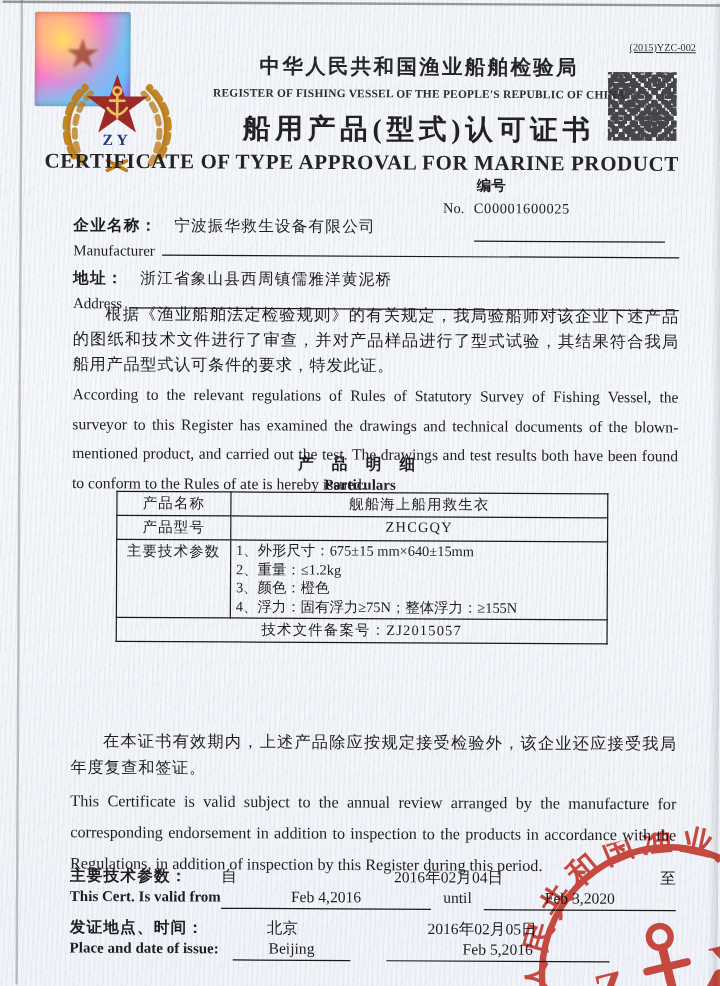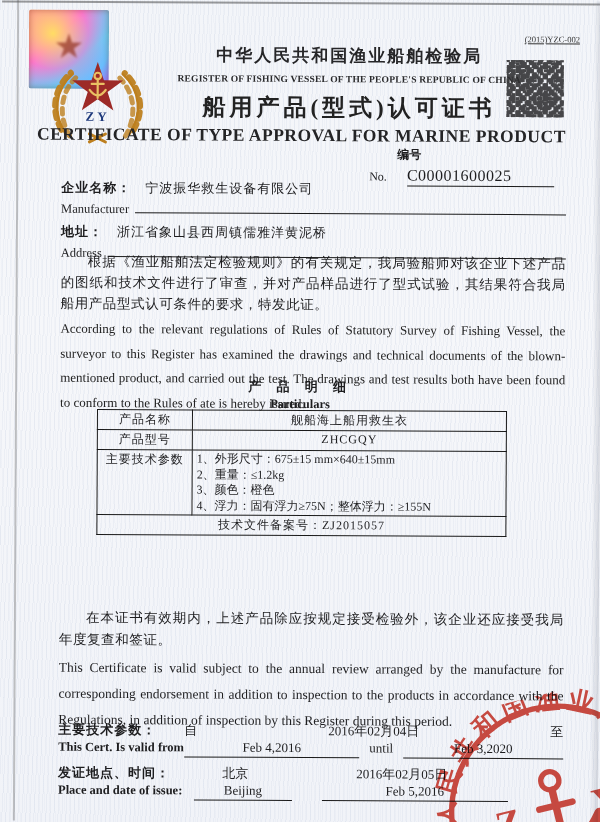--- a/index.html
+++ b/index.html
@@ -42,22 +42,22 @@
   .qr{position:absolute;top:59px;right:38px;width:57px;height:57px;
     background:
       repeating-conic-gradient(#2e2e30 0% 25%, rgba(0,0,0,0) 0% 50%) 0px 0px/9px 9px,
       repeating-conic-gradient(rgba(0,0,0,0) 0% 25%, #2e2e30 0% 50%) 3px 2px/11px 11px,
       repeating-conic-gradient(#2e2e30 0% 25%, rgba(0,0,0,0) 0% 50%) 2px 5px/7px 7px;
     opacity:.88;}
 
   .cert-no{position:absolute;top:146px;left:368px;width:185px;font-size:12px;}
   .cert-no .lbl-cn{margin-left:28px;font-size:12px;font-weight:bold;}
   .no-line{display:flex;align-items:baseline;margin-top:3px;}
-  .no-line .lbl-en{font-size:12px;margin-right:20px;}
-  .no-line .no-value{flex:1;border-bottom:1.5px solid #1a1a1a;text-align:left;font-size:16px;padding-bottom:1px;letter-spacing:.5px;}
+  .no-line .lbl-en{font-size:12px;margin-right:8px;}
+  .no-line .no-value{flex:1;border-bottom:1.5px solid #1a1a1a;text-align:left;font-size:12px;padding-bottom:19px;letter-spacing:.5px;}
 
   .fields{position:absolute;top:178px;left:60px;width:505px;font-size:13px;}
   .field-cn{display:flex;align-items:baseline;margin-top:2px;}
   .field-cn .f-label{font-weight:700;letter-spacing:1px;white-space:nowrap;}
   .field-cn .f-value{margin-left:14px;letter-spacing:1px;}
   .field-en{display:flex;align-items:baseline;margin-top:3px;margin-bottom:6px;}
   .field-en .f-label-en{white-space:nowrap;font-size:12.5px;margin-right:6px;}
   .field-en .f-underline{flex:1;border-bottom:1.2px solid #1a1a1a;height:12px;}
 
   .statement{position:absolute;top:252px;left:60px;width:505px;}

